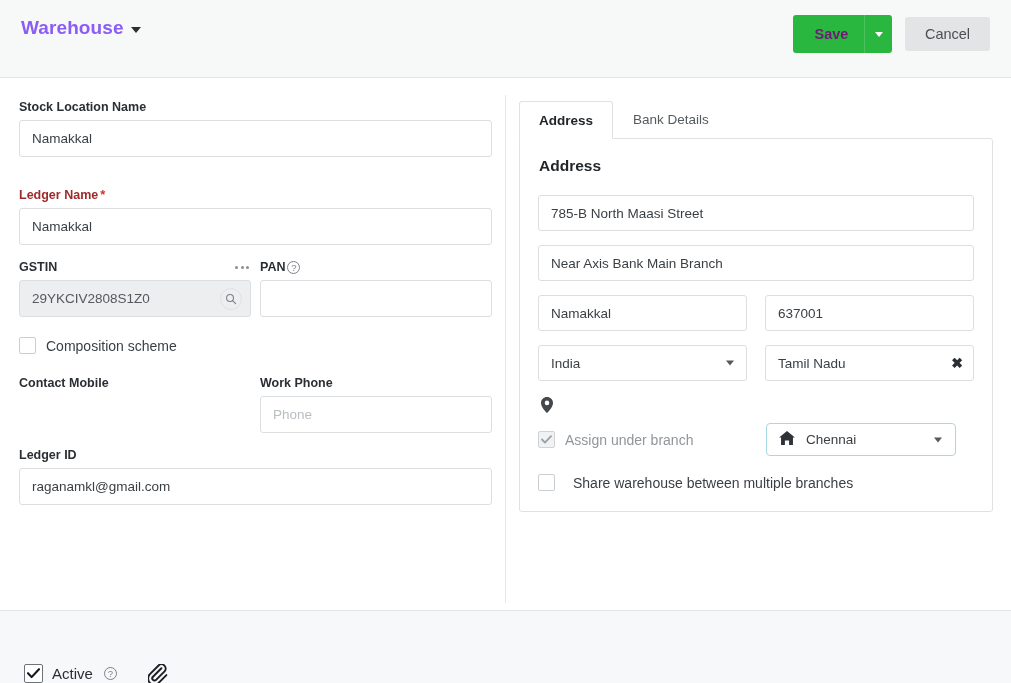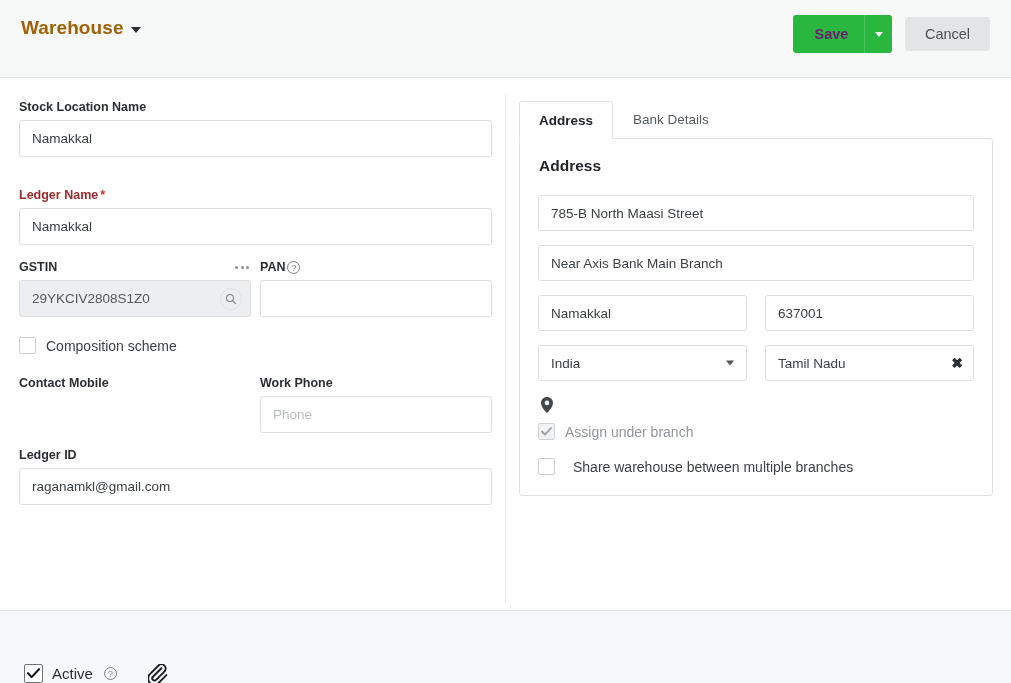--- a/index.html
+++ b/index.html
@@ -14,21 +14,21 @@
 
   
   .header {
     position: absolute; left: 0; top: 0; width: 1011px; height: 78px;
     background: #f7f8f8; border-bottom: 1px solid #e3e5e6;
   }
   .title-wrap {
     position: absolute; left: 21px; top: 17px;
     display: flex; align-items: center; gap: 7px; cursor: pointer;
   }
-  .title-text { font-size: 19px; font-weight: bold; color: #a16207; letter-spacing: .1px; }
+  .title-text { font-size: 19px; font-weight: bold; color: #8b5cf6; letter-spacing: .1px; }
   .caret-dark {
     width: 0; height: 0; border-left: 5px solid transparent; border-right: 5px solid transparent;
     border-top: 6px solid #2b2f33; margin-top: 4px;
   }
   .btn-save {
     position: absolute; left: 793px; top: 15px; width: 99px; height: 38px;
     background: #29b740; border: none; border-radius: 3px; cursor: pointer;
     display: flex; align-items: center;
   }
   .btn-save-label {
@@ -297,20 +297,29 @@
         </div>
 
         <div class="branch-row">
           <div class="branch-chk">
             <span class="chk-box disabled">
               <svg width="11" height="9" viewBox="0 0 12 10">
                   <path d="M1 5l3.3 3.4L11 1.3" fill="none" stroke="#9aa0a5" stroke-width="2" stroke-linecap="round" stroke-linejoin="round"></path>
                 </svg>
             </span>
             <span class="chk-label muted">Assign under branch</span>
+          </div>
+          <div class="branch-select">
+            <span>
+              <svg width="16" height="14" viewBox="0 0 18 16">
+                  <path d="M9 0L0 7.4h2.2V16h4.4v-5.1h4.8V16h4.4V7.4H18z" fill="#2f3337"></path>
+                </svg>
+            </span>
+            <span class="branch-select-label">Chennai</span>
+            <span class="sel-caret"></span>
           </div>
         </div>
 
         <div class="share-row">
           <span class="chk-box"></span>
           <span class="share-label">Share warehouse between multiple branches</span>
         </div>
       </div>
     </div>
   </div>

